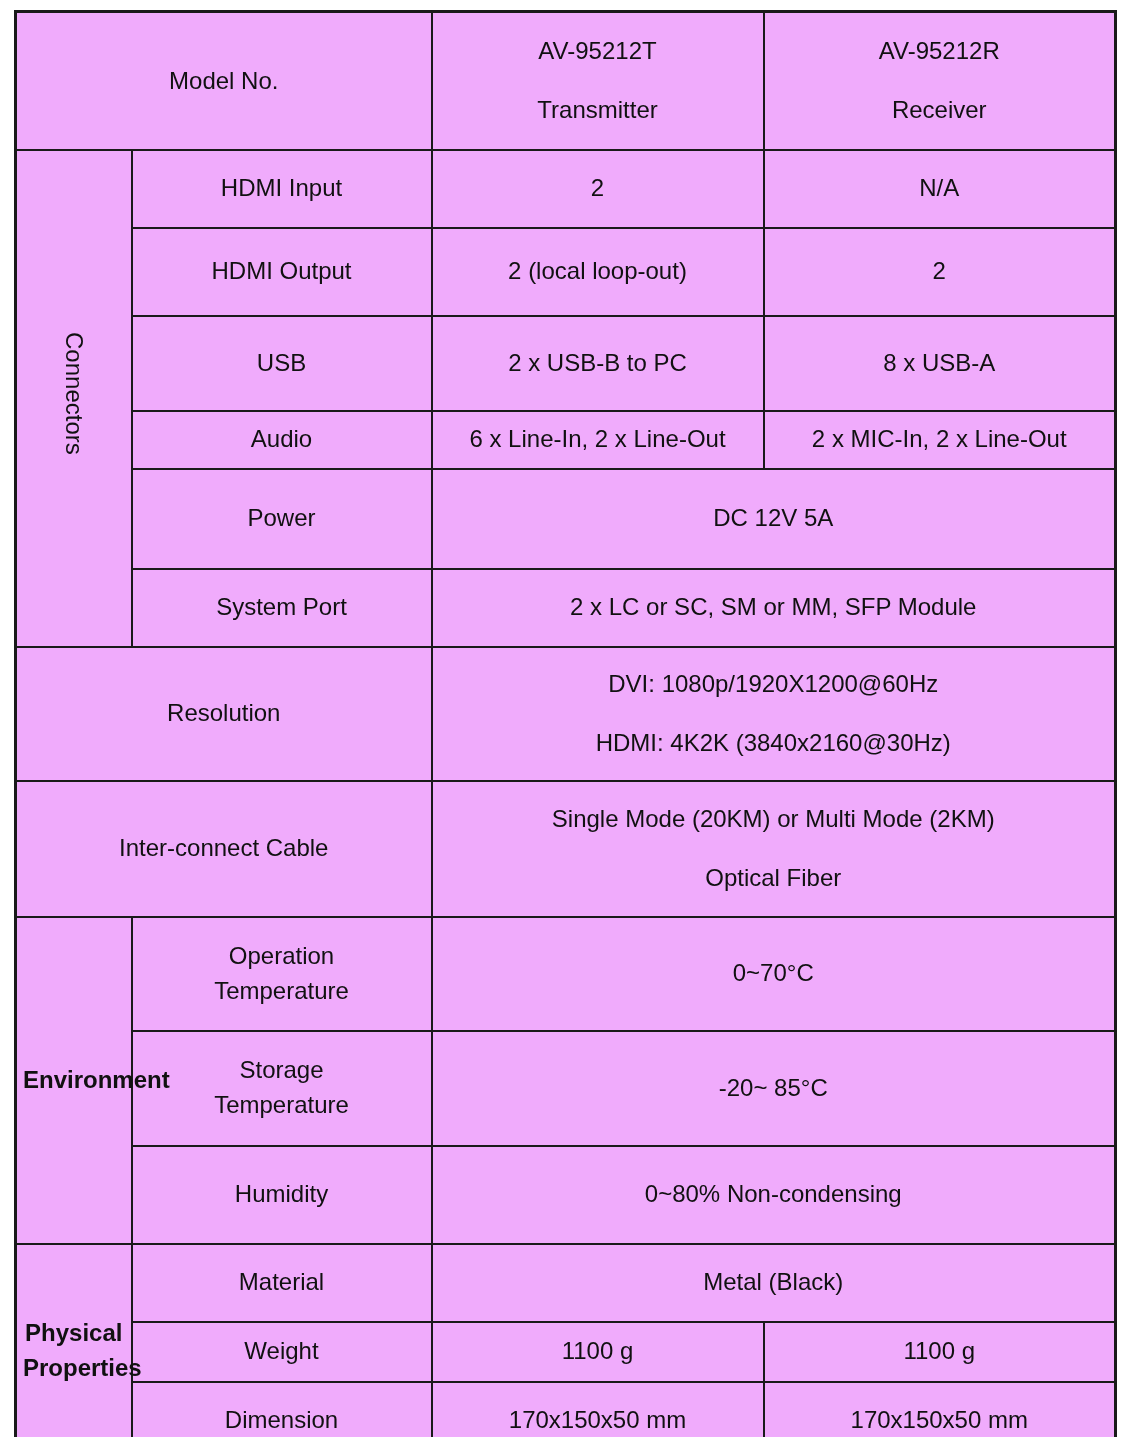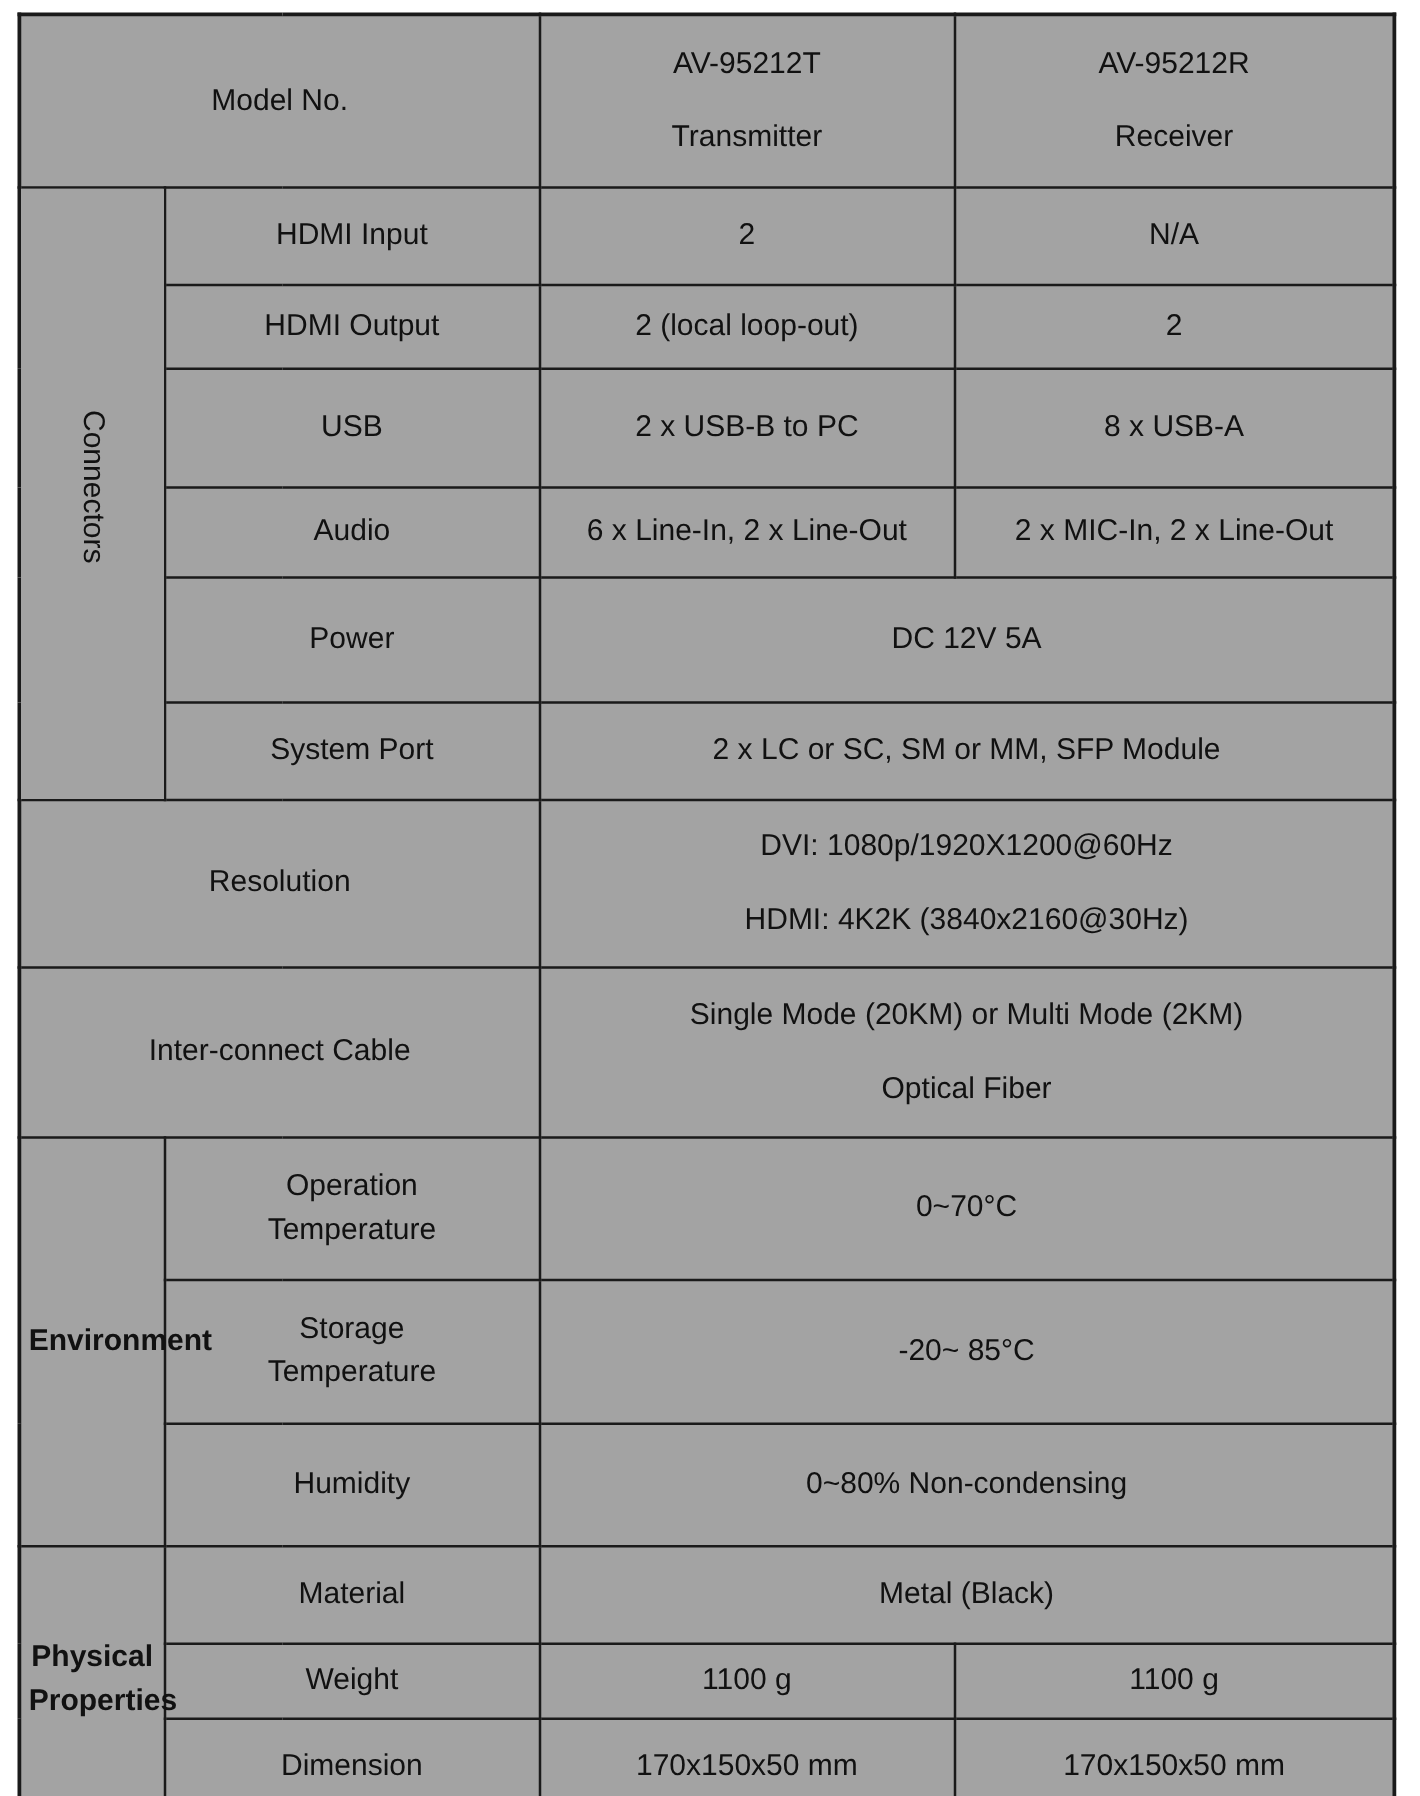--- a/index.html
+++ b/index.html
@@ -32,21 +32,21 @@
   }
 
   table.spec-table td {
     border: 2px solid #1a1a1a;
     text-align: center;
     vertical-align: middle;
     font-size: 24px;
     color: #111111;
     padding: 4px 6px;
     line-height: 1.35;
-    background: #a3a3a3;
+    background: #f0abfc;
   }
 
   
   td.lbl {
     background: #f2dc6a;
   }
 
   td.hdr {
     background: #f2dc6a;
     font-size: 25px;
@@ -111,33 +111,33 @@
 
       <tr style="height:78px">
         <td class="lbl vert" rowspan="6">
           <span class="vert-inner">Connectors</span>
         </td>
         <td class="lbl" colspan="2">HDMI Input</td>
         <td>2</td>
         <td>N/A</td>
       </tr>
 
-      <tr style="height:67px">
+      <tr style="height:88px">
         <td class="lbl" colspan="2">HDMI Output</td>
         <td>2 (local loop-out)</td>
         <td>2</td>
       </tr>
 
       <tr style="height:95px">
         <td class="lbl" colspan="2">USB</td>
         <td>2 x USB-B to PC</td>
         <td>8 x USB-A</td>
       </tr>
 
-      <tr style="height:72px">
+      <tr style="height:58px">
         <td class="lbl" colspan="2">Audio</td>
         <td>6 x Line-In, 2 x Line-Out</td>
         <td>2 x MIC-In, 2 x Line-Out</td>
       </tr>
 
       <tr style="height:100px">
         <td class="lbl" colspan="2">Power</td>
         <td colspan="2">DC 12V 5A</td>
       </tr>
 

